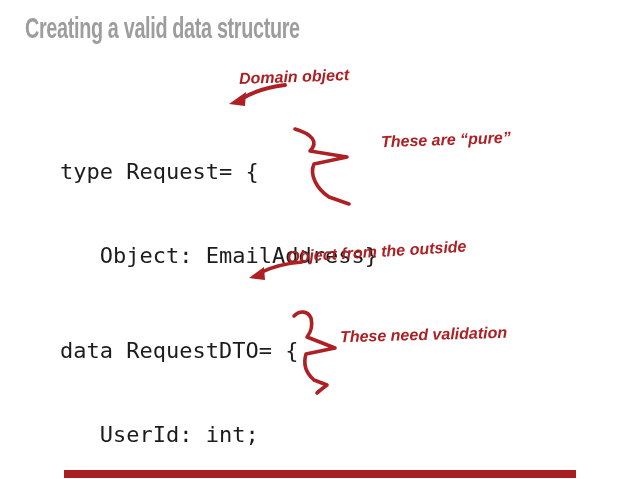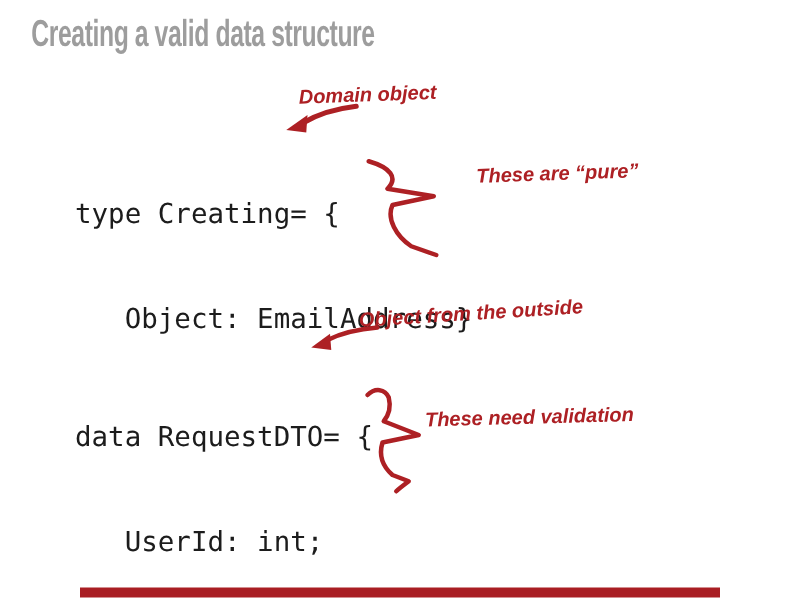--- a/index.html
+++ b/index.html
@@ -64,21 +64,21 @@
   }
 </style>
 </head>
 <body>
 
 <div class="slide">
 
   <div class="title">Creating a valid data structure</div>
 
   <div class="code code-block-1">
-    <div>type Creating= {</div>
+    <div>type Request= {</div>
     <div>   Object: EmailAddress}</div>
   </div>
 
   <div class="code code-block-2">
     <div>data RequestDTO= {</div>
     <div>   UserId: int;</div>
     
     
   </div>
 

